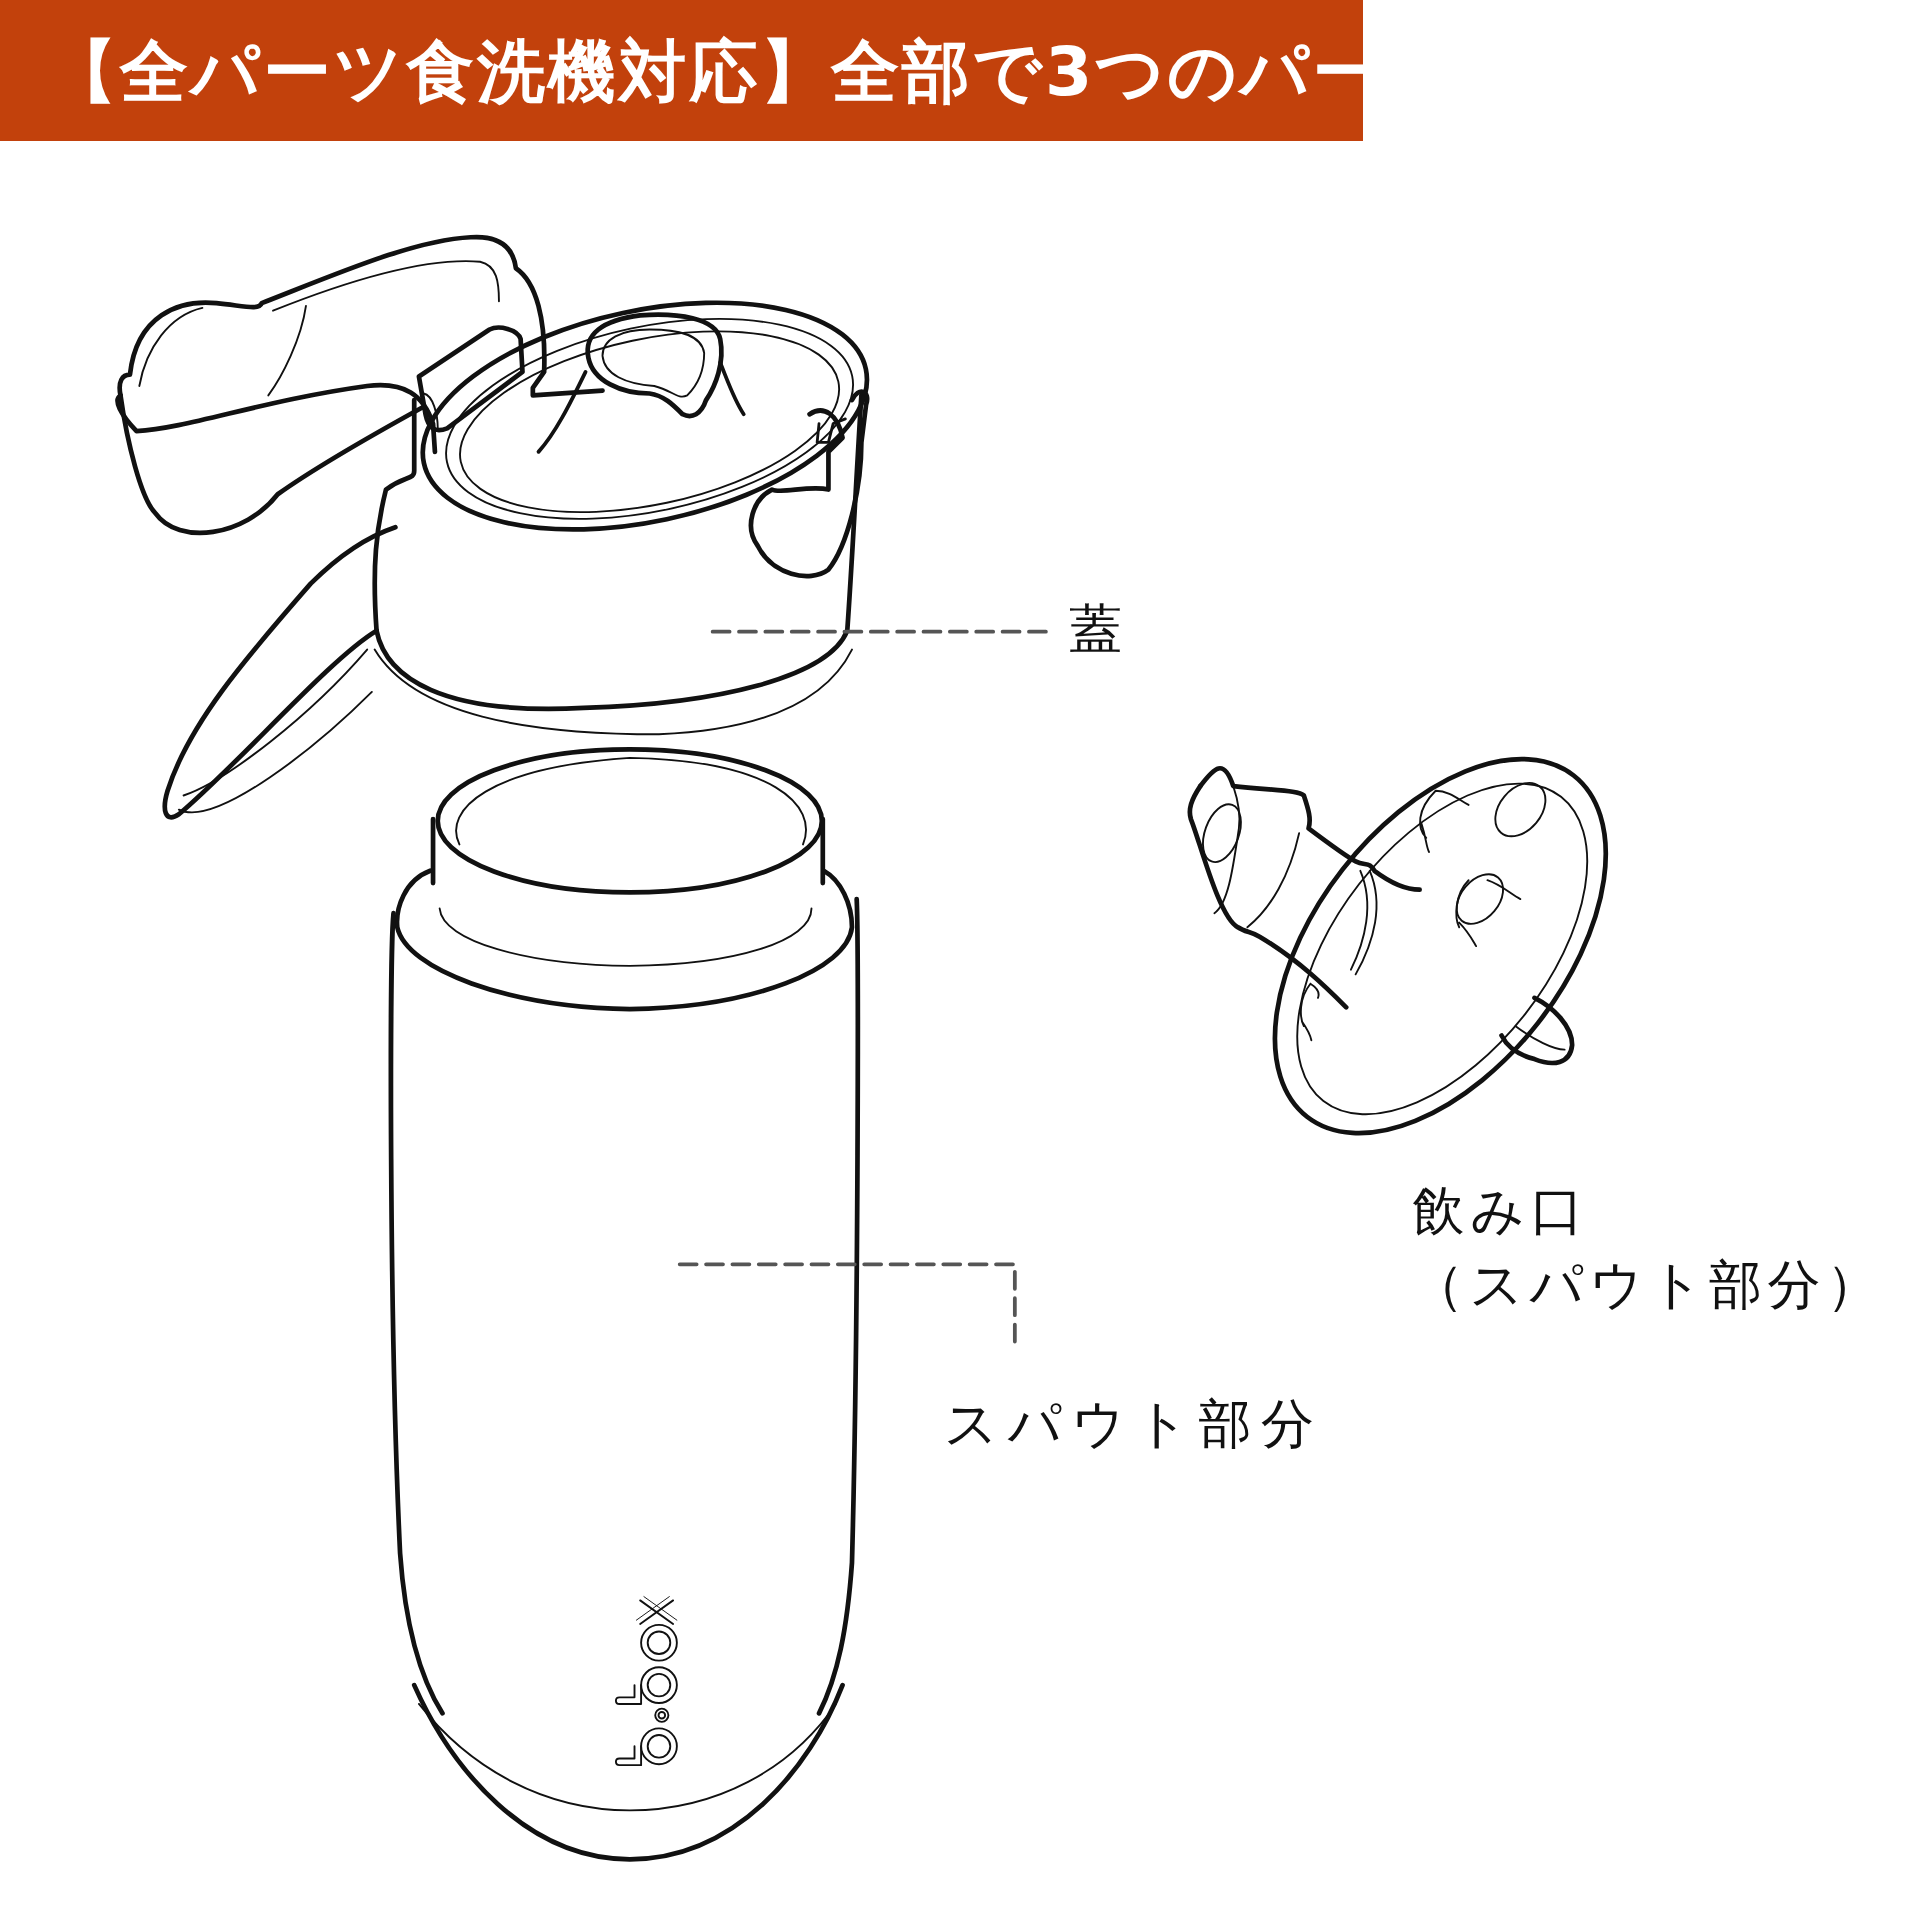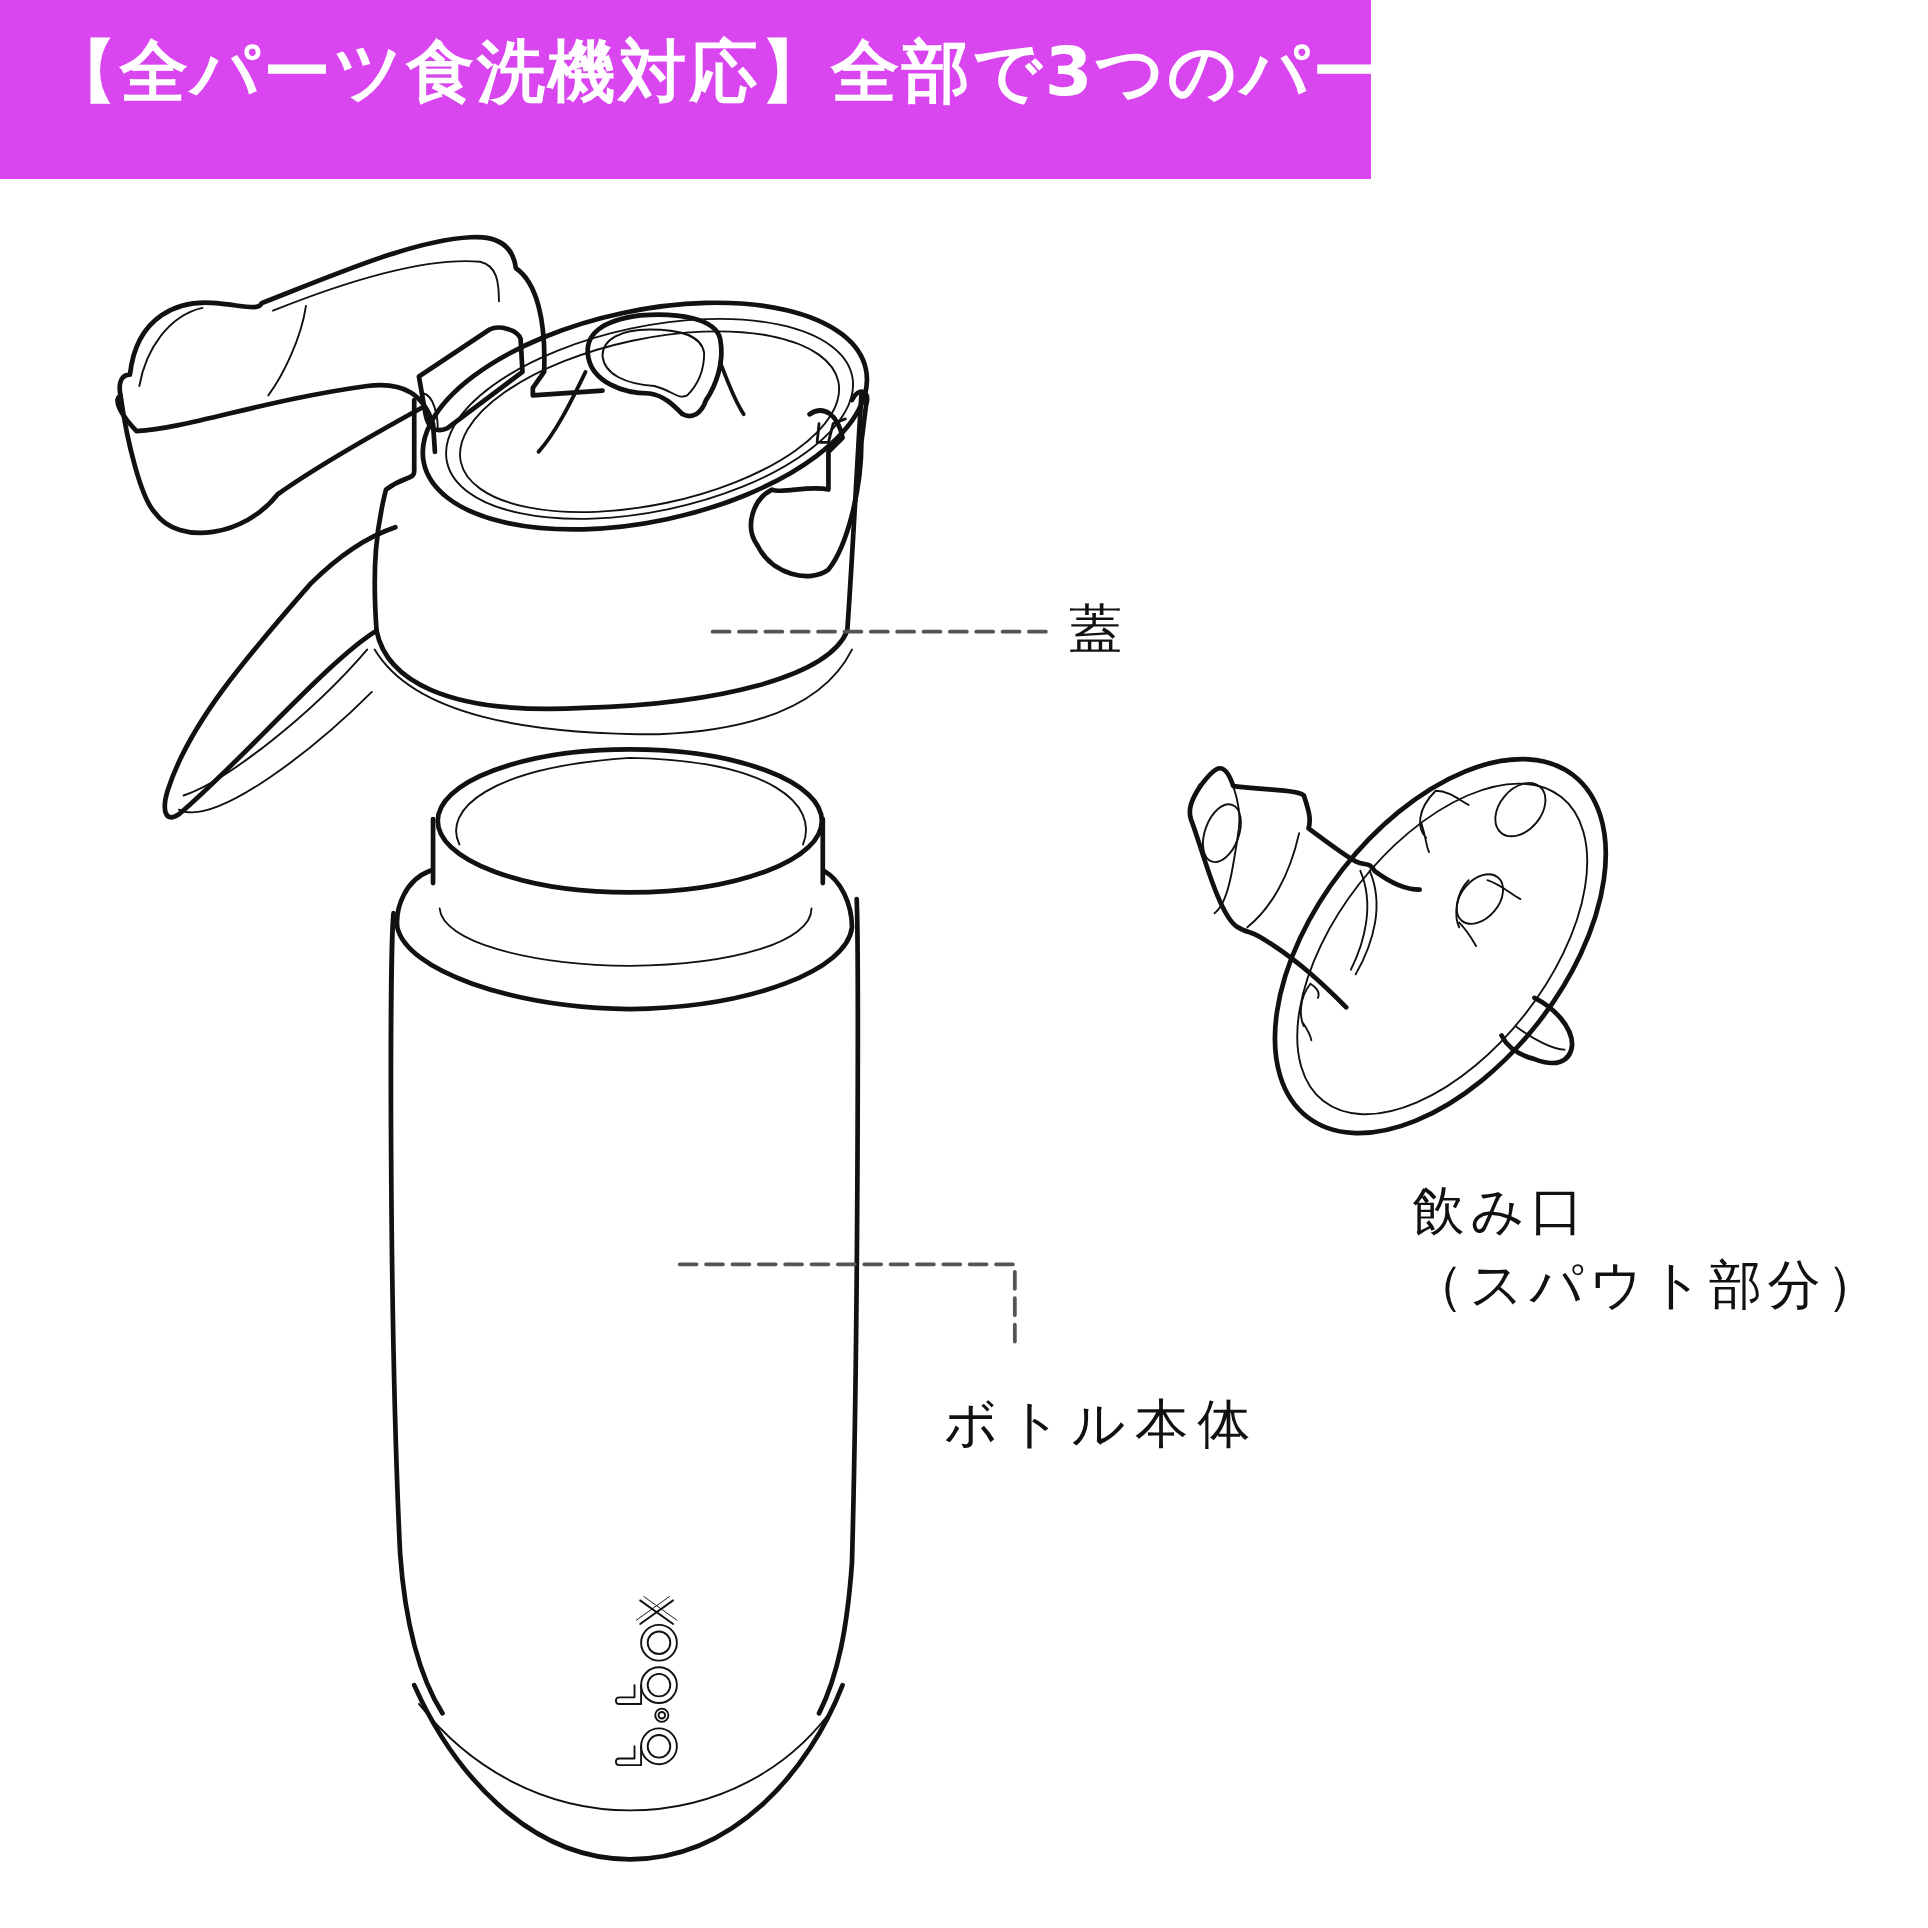--- a/index.html
+++ b/index.html
@@ -1,17 +1,17 @@
 <!DOCTYPE html>
 <html style="font-size:15px"><head>
 <meta charset="utf-8">
 <style>
   html,body{margin:0;padding:0;background:#fff;}
   body{width:1928px;height:1928px;position:relative;overflow:hidden;font-family:"DejaVu Sans",sans-serif;}
-  .banner{position:absolute;left:0;top:0;width:1363px;height:179px;background:#d946ef;padding-left:8px;}
+  .banner{position:absolute;left:0;top:0;width:1363px;height:141px;background:#c2410c;}
   .banner-title{position:absolute;left:49px;top:34px;font-size:68px;line-height:75px;font-weight:bold;color:#fff;letter-spacing:2.8px;white-space:nowrap;}
   .label{position:absolute;color:#111;font-size:53px;line-height:64px;white-space:nowrap;letter-spacing:5.6px;}
   svg.art{position:absolute;left:0;top:0;}
 </style>
 </head>
 <body>
 
 <div class="banner">
   <div class="banner-title">【全パーツ食洗機対応】全部で3つのパーツ</div>
 </div>
@@ -117,14 +117,14 @@
   </g>
 
   <polyline points="722,1343 1078,1343 1078,1427" stroke="#555" stroke-width="4" stroke-dasharray="18 10" fill="none"></polyline>
 </svg>
 
 <div class="label" style="left:1069px;top:597px;">蓋</div>
 
 <div class="label" style="left:1412px;top:1179px;">飲み口</div>
 <div class="label" style="left:1411px;top:1257px;font-family:Liberation Mono, monospace;">（スパウト部分）</div>
 
-<div class="label" style="left:944px;top:1392px;letter-spacing:9.4px;">ボトル本体</div>
+<div class="label" style="left:944px;top:1392px;letter-spacing:9.4px;">スパウト部分</div>
 
 
 </body></html>

